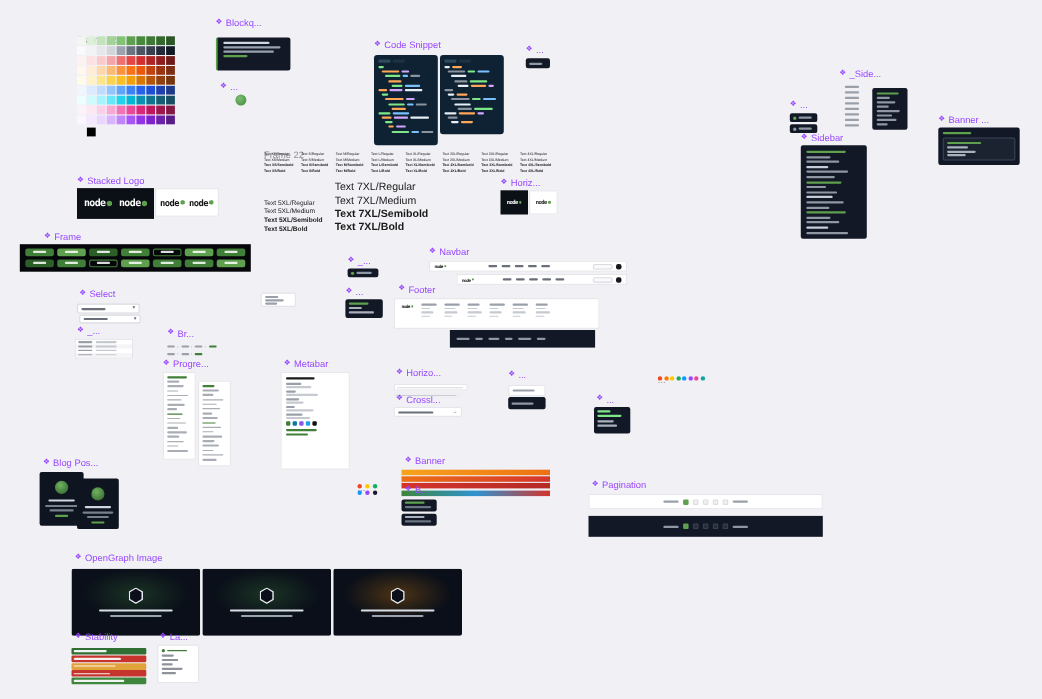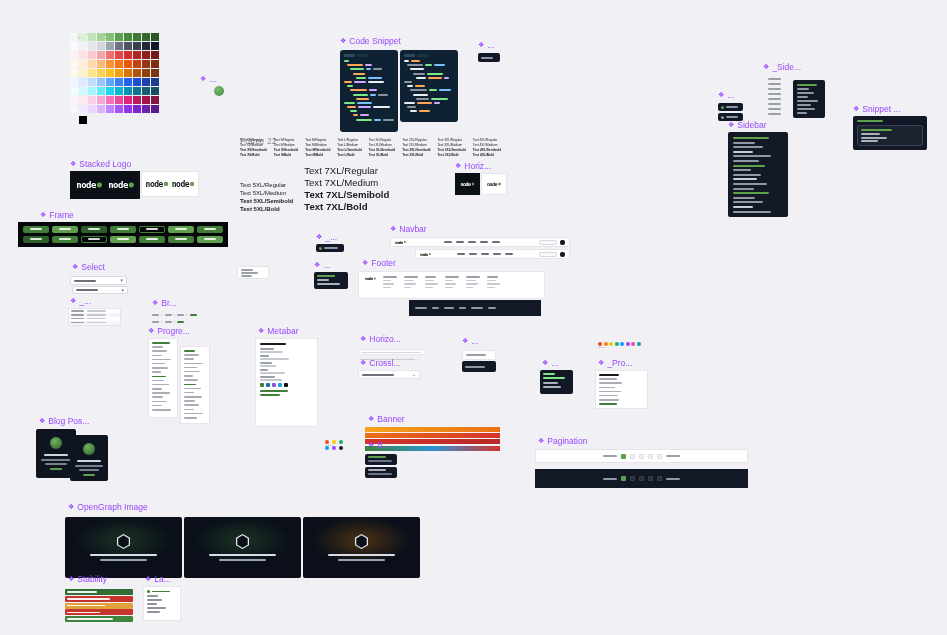--- a/index.html
+++ b/index.html
@@ -110,20 +110,34 @@
           <div style="width: 8px; height: 8px; background: rgb(192, 132, 252);"></div>
           <div style="width: 8px; height: 8px; background: rgb(168, 85, 247);"></div>
           <div style="width: 8px; height: 8px; background: rgb(147, 51, 234);"></div>
           <div style="width: 8px; height: 8px; background: rgb(126, 34, 206);"></div>
           <div style="width: 8px; height: 8px; background: rgb(107, 33, 168);"></div>
           <div style="width: 8px; height: 8px; background: rgb(88, 28, 135);"></div>
         </div>
         <div style="width: 8px; height: 8px; background: rgb(0, 0, 0); margin-top: 3px; margin-left: 9px;"></div>
       </div>
     </div>
+    <div class="frame" style="position: absolute; left: 196px; top: 16px;">
+      <div class="flabel component" style="margin-left: 0px;">
+        <span class="diamond">❖</span>
+        <span>Blockq...</span>
+      </div>
+      <div class="fbody">
+        <div style="width: 68px; height: 30px; background: rgb(18, 24, 38); border-radius: 2px; border-left: 2px solid rgb(95, 160, 78); padding: 4px 5px; margin-top: 8px;">
+          <div style="width: 42px; height: 2px; background: rgb(207, 214, 224); border-radius: 1px; margin-bottom: 2px;"></div>
+          <div style="width: 52px; height: 2px; background: rgb(152, 162, 176); border-radius: 1px; margin-bottom: 2px;"></div>
+          <div style="width: 46px; height: 2px; background: rgb(152, 162, 176); border-radius: 1px; margin-bottom: 2px;"></div>
+          <div style="width: 22px; height: 2px; background: rgb(95, 160, 78); border-radius: 1px; margin-bottom: 0px;"></div>
+        </div>
+      </div>
+    </div>
     <div class="frame" style="position: absolute; left: 200px; top: 74px;">
       <div class="flabel component" style="margin-left: 0px;">
         <span class="diamond">❖</span>
         <span>...</span>
       </div>
       <div class="fbody">
         <div style="width: 10px; height: 10px; border-radius: 50%; background: radial-gradient(circle at 40% 35%, rgb(125, 190, 111), rgb(62, 134, 61)); margin-left: 14px; margin-top: 1px;"></div>
       </div>
     </div>
     <div class="frame" style="position: absolute; left: 340px; top: 36px;">
@@ -336,21 +350,21 @@
           <div style="width: 22px; height: 2px; background: rgb(142, 151, 163); border-radius: 1px; margin-bottom: 2.6px;"></div>
           <div style="width: 30px; height: 2px; background: rgb(142, 151, 163); border-radius: 1px; margin-bottom: 2.6px;"></div>
           <div style="width: 20px; height: 2px; background: rgb(199, 205, 214); border-radius: 1px; margin-bottom: 2.6px;"></div>
           <div style="width: 38px; height: 2px; background: rgb(142, 151, 163); border-radius: 1px; margin-bottom: 2.6px;"></div>
         </div>
       </div>
     </div>
     <div class="frame" style="position: absolute; left: 853px; top: 104px;">
       <div class="flabel component" style="margin-left: 0px;">
         <span class="diamond">❖</span>
-        <span>Snippet ...</span>
+        <span>Banner ...</span>
       </div>
       <div class="fbody">
         <div style="width: 74px; height: 34px; background: rgb(18, 24, 38); border-radius: 2px; padding: 4px; margin-top: 2px;">
           <div style="width: 26px; height: 2px; background: rgb(95, 160, 78); border-radius: 1px; margin-bottom: 3px;"></div>
           <div style="width: 66px; height: 21px; background: rgb(28, 35, 48); border: 1px solid rgb(58, 68, 88); border-radius: 2px; padding: 3px; overflow: hidden;">
             <div style="width: 31px; height: 2px; background: rgb(95, 160, 78); border-radius: 1px; margin-bottom: 1.8px;"></div>
             <div style="width: 19px; height: 2px; background: rgb(169, 177, 188); border-radius: 1px; margin-bottom: 1.8px;"></div>
             <div style="width: 26px; height: 2px; background: rgb(169, 177, 188); border-radius: 1px; margin-bottom: 1.8px;"></div>
             <div style="width: 17px; height: 2px; background: rgb(169, 177, 188); border-radius: 1px; margin-bottom: 1.8px;"></div>
           </div>
@@ -873,38 +887,20 @@
           <div style="width: 4px; height: 4px; border-radius: 50%; background: rgb(255, 122, 0);"></div>
           <div style="width: 4px; height: 4px; border-radius: 50%; background: rgb(255, 199, 0);"></div>
           <div style="width: 4px; height: 4px; border-radius: 50%; background: rgb(20, 174, 92);"></div>
           <div style="width: 4px; height: 4px; border-radius: 50%; background: rgb(13, 153, 255);"></div>
           <div style="width: 4px; height: 4px; border-radius: 50%; background: rgb(151, 71, 255);"></div>
           <div style="width: 4px; height: 4px; border-radius: 50%; background: rgb(236, 72, 153);"></div>
           <div style="width: 4px; height: 4px; border-radius: 50%; background: rgb(15, 163, 163);"></div>
         </div>
       </div>
     </div>
-    <div class="frame" style="position: absolute; left: 595px; top: 358px;">
-      <div class="flabel component" style="margin-left: 3px;">
-        <span class="diamond">❖</span>
-        <span>_Pro...</span>
-      </div>
-      <div class="fbody">
-        <div style="width: 53px; height: 39px; background: rgb(255, 255, 255); border: 1px solid rgb(230, 230, 234); padding: 3px; margin-top: 1px; overflow: hidden;">
-          <div style="width: 20px; height: 1.5px; background: rgb(26, 26, 26); border-radius: 1px; margin-bottom: 2.7px;"></div>
-          <div style="width: 18px; height: 1.5px; background: rgb(169, 173, 181); border-radius: 1px; margin-bottom: 2.7px;"></div>
-          <div style="width: 23px; height: 1.5px; background: rgb(169, 173, 181); border-radius: 1px; margin-bottom: 2.7px;"></div>
-          <div style="width: 16px; height: 1.5px; background: rgb(169, 173, 181); border-radius: 1px; margin-bottom: 2.7px;"></div>
-          <div style="width: 22px; height: 1.5px; background: rgb(169, 173, 181); border-radius: 1px; margin-bottom: 2.7px;"></div>
-          <div style="width: 19px; height: 1.5px; background: rgb(169, 173, 181); border-radius: 1px; margin-bottom: 2.7px;"></div>
-          <div style="width: 20px; height: 1.5px; background: rgb(169, 173, 181); border-radius: 1px; margin-bottom: 2.7px;"></div>
-          <div style="width: 18px; height: 1.5px; background: rgb(65, 126, 56); border-radius: 1px; margin-bottom: 2.7px;"></div>
-        </div>
-      </div>
-    </div>
     <div class="frame" style="position: absolute; left: 365px; top: 414px;">
       <div class="flabel component" style="margin-left: 3px;">
         <span class="diamond">❖</span>
         <span>Banner</span>
       </div>
       <div class="fbody" style="height: 28px;">
         <div style="position: absolute; left: 0px; top: 1px; width: 135px; height: 5px; background: linear-gradient(90deg, rgb(247, 164, 29), rgb(237, 112, 20));"></div>
         <div style="position: absolute; left: 0px; top: 7.2px; width: 135px; height: 5px; background: linear-gradient(90deg, rgb(237, 112, 20), rgb(212, 52, 44));"></div>
         <div style="position: absolute; left: 0px; top: 13.4px; width: 135px; height: 5px; background: linear-gradient(90deg, rgb(212, 52, 44), rgb(181, 42, 37));"></div>
         <div style="position: absolute; left: 0px; top: 19.6px; width: 135px; height: 5px; background: linear-gradient(90deg, rgb(62, 134, 61), rgb(46, 147, 209), rgb(212, 52, 44));"></div>

